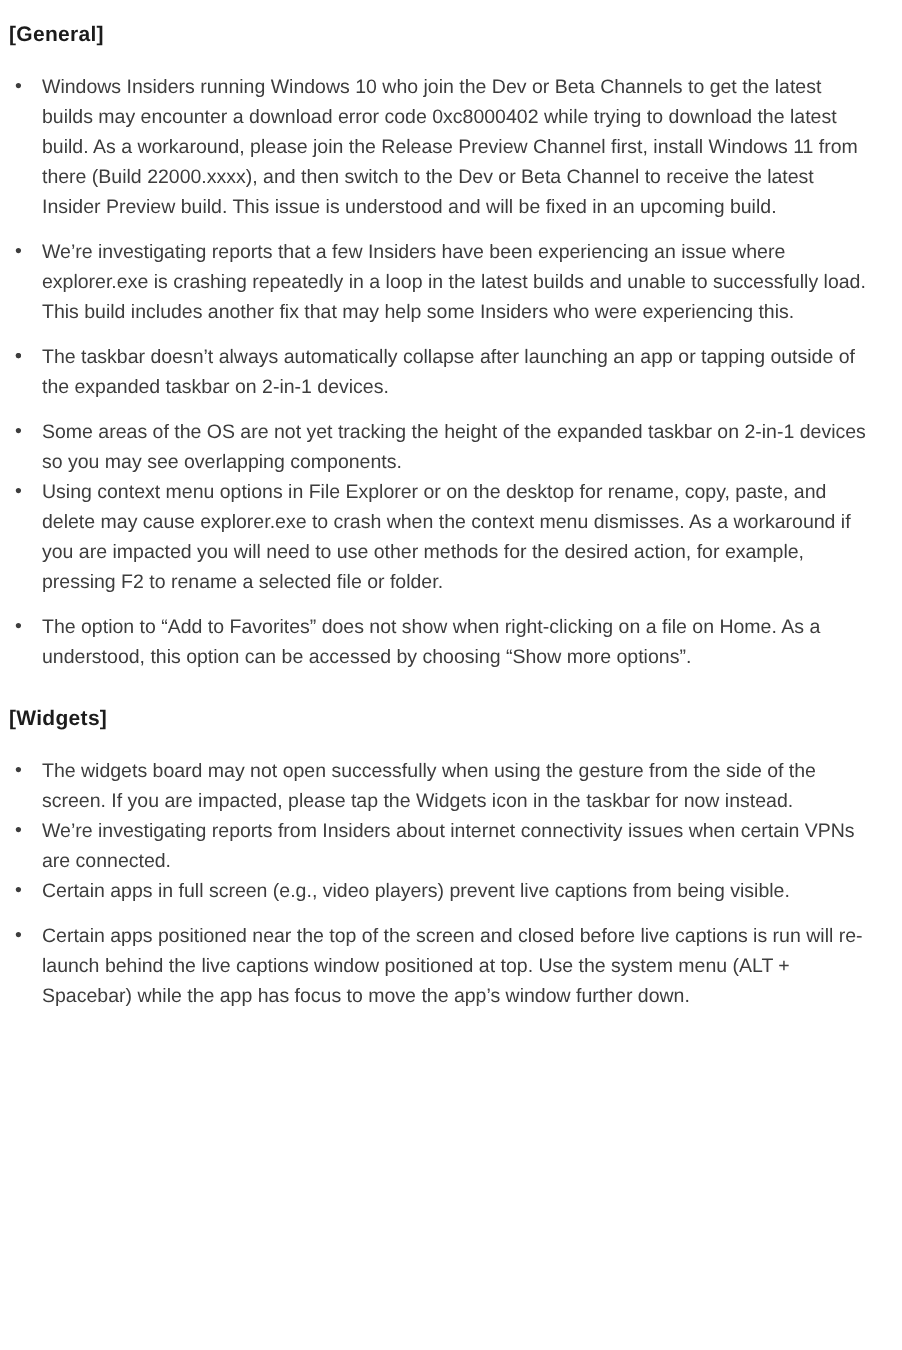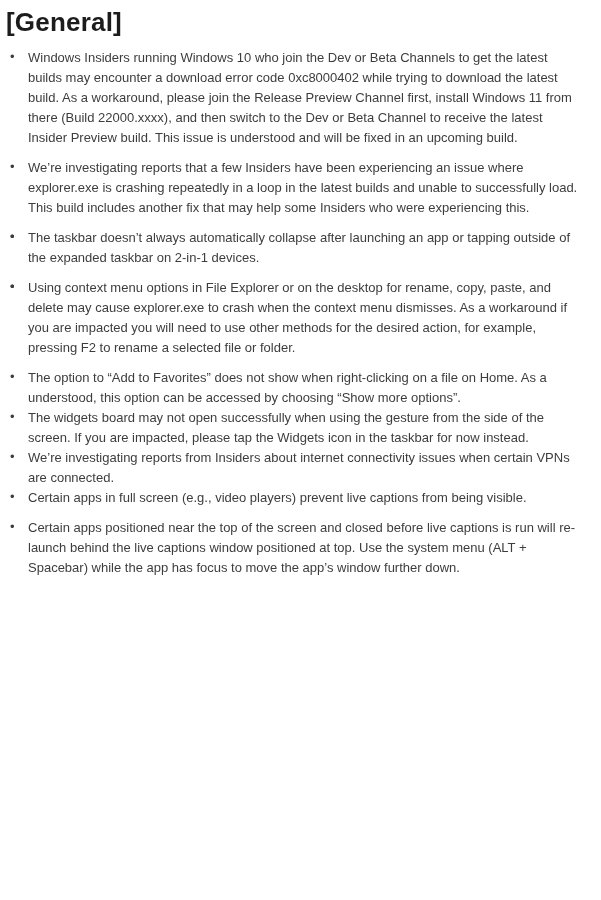--- a/index.html
+++ b/index.html
@@ -13,21 +13,21 @@
   }
   .page {
     box-sizing: border-box;
     width: 601px;
     padding: 8px 20px 10px 6px;
     color: #3d3d3d;
     font-size: 13px;
     line-height: 20px;
   }
   .section-heading {
-    font-size: 26px;
+    font-size: 14px;
     line-height: 28px;
     font-weight: 700;
     color: #1c1c1c;
     margin: 16px 0 12px 0;
     letter-spacing: 0.2px;
   }
   section:first-of-type .section-heading {
     margin-top: 0;
   }
   ul.bullet-list {
@@ -77,39 +77,41 @@
 
   <section>
     <ul class="bullet-list">
   <li class="list-item">
     <span class="bullet-icon">•</span>
     <span class="li-text">The taskbar doesn’t always automatically collapse after launching an app or tapping outside of the expanded taskbar on 2-in-1 devices.</span>
   </li>
 
   <li class="list-item">
     <span class="bullet-icon">•</span>
+    <span class="li-text">Some areas of the OS are not yet tracking the height of the expanded taskbar on 2-in-1 devices so you may see overlapping components.</span>
   </li>
 </ul>
   </section>
 
   <section>
     <ul class="bullet-list">
   <li class="list-item">
     <span class="bullet-icon">•</span>
     <span class="li-text">Using context menu options in File Explorer or on the desktop for rename, copy, paste, and delete may cause explorer.exe to crash when the context menu dismisses. As a workaround if you are impacted you will need to use other methods for the desired action, for example, pressing F2 to rename a selected file or folder.</span>
   </li>
 
   <li class="list-item">
     <span class="bullet-icon">•</span>
     <span class="li-text">The option to “Add to Favorites” does not show when right-clicking on a file on Home. As a understood, this option can be accessed by choosing “Show more options”.</span>
   </li>
 </ul>
   </section>
 
   <section>
+    <h2 class="section-heading">[Widgets]</h2>
     <ul class="bullet-list">
   <li class="list-item">
     <span class="bullet-icon">•</span>
     <span class="li-text">The widgets board may not open successfully when using the gesture from the side of the screen. If you are impacted, please tap the Widgets icon in the taskbar for now instead.</span>
   </li>
 </ul>
   </section>
 
   <section>
     <ul class="bullet-list">

